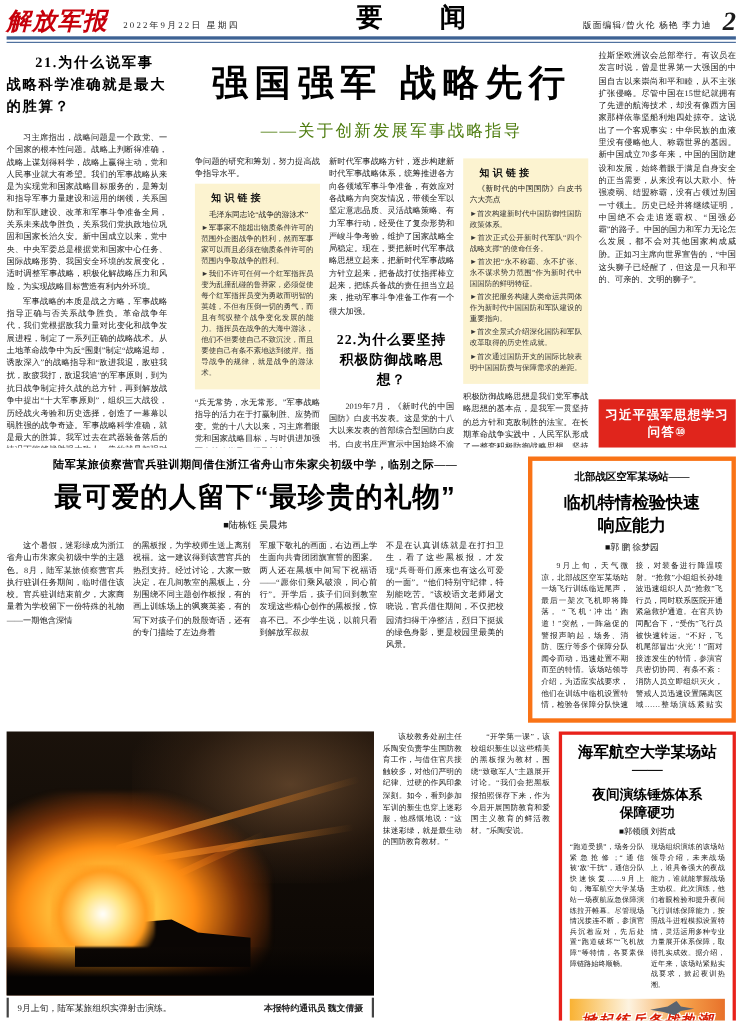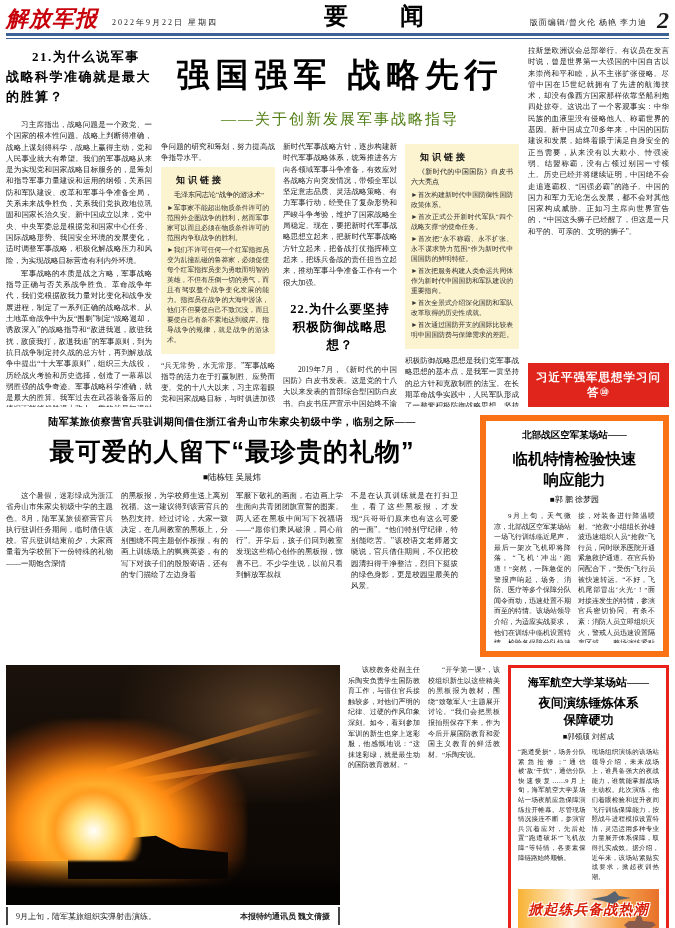--- a/index.html
+++ b/index.html
@@ -18,21 +18,21 @@
   .mast-rule{height:2px;border-top:3px solid #3d6294;border-bottom:1px solid #3d6294;margin:1px 0 6px;}
   
   p.b{font-size:7.5px;line-height:11.3px;text-align:justify;text-indent:2em;margin:0 0 2px;color:#222;}
   p.b.noind{text-indent:0;}
   .tcol{overflow:hidden;}
   
   .lead{display:flex;gap:9px;height:362px;}
   .q21col{width:146px;display:flex;flex-direction:column;overflow:hidden;}
   .q-title{font-size:13px;font-weight:800;line-height:20px;letter-spacing:1.5px;
            margin:2px 0 12px;text-indent:2em;color:#000;}
-  .leadcenter{width:358px;display:flex;flex-direction:column;}
+  .leadcenter{width:358px;display:flex;flex-direction:column;margin-left:16px;}
   .lead-hl{font-family:"Liberation Sans","DejaVu Sans",sans-serif;font-size:33px;font-weight:900;
            letter-spacing:6px;text-align:center;margin:8px 0 0;color:#000;}
   .lead-sub{font-size:15px;font-weight:400;color:#4d7c0f;text-align:center;
             letter-spacing:2px;margin:12px 0 12px;}
   .cols3{display:flex;gap:8px;flex:1;overflow:hidden;}
   .cols3 .tcol{flex:1;}
   .kbox{background:#fcf3d0;padding:7px 6px;margin:3px 0 6px;}
   .kbox-tag{font-size:9px;font-weight:800;letter-spacing:3px;text-indent:1em;margin-bottom:3px;color:#111;}
   .kbox-intro{font-size:7px;line-height:10px;margin:0 0 3px;text-indent:1em;color:#222;text-align:justify;}
   .kbox-item{font-size:6.8px;line-height:10px;margin:0 0 2px;color:#333;text-align:justify;}
@@ -45,21 +45,21 @@
                  font-size:11.5px;font-weight:800;letter-spacing:1px;padding:7px 2px;}
   
   .mid{display:flex;gap:22px;height:242px;margin-top:8px;}
   .school{width:452px;display:flex;flex-direction:column;}
   .kicker{font-size:10px;font-weight:700;text-align:center;letter-spacing:.5px;color:#000;}
   .school-hl{font-family:"Liberation Sans","DejaVu Sans",sans-serif;font-size:25px;font-weight:900;
              text-align:center;letter-spacing:1px;margin:6px 0 4px;color:#000;}
   .byline{font-size:8.5px;text-align:center;margin-bottom:6px;color:#111;}
   .cols4{display:flex;gap:8px;flex:1;overflow:hidden;}
   .cols4 .tcol{flex:1;}
-  .airbox{flex:1;border:6px solid #f97316;padding:8px;display:flex;flex-direction:column;}
+  .airbox{flex:1;border:4px solid #f97316;padding:8px;display:flex;flex-direction:column;}
   .air-kicker{font-size:9.5px;font-weight:700;text-align:center;color:#000;}
   .air-hl{font-family:"Liberation Sans","DejaVu Sans",sans-serif;font-size:15.5px;font-weight:900;
           text-align:center;margin:7px 16px 3px;color:#000;}
   .air-by{font-size:8px;text-align:center;margin-bottom:6px;color:#111;}
   .cols2{display:flex;gap:7px;flex:1;overflow:hidden;}
   .cols2 .tcol{flex:1;}
   .cols2 p.b{font-size:7px;line-height:10.6px;}
   
   .bottom{display:flex;gap:8px;height:272px;margin-top:8px;}
   .photo-wrap{width:334px;}
@@ -84,21 +84,21 @@
   .caption-row{display:flex;justify-content:space-between;align-items:center;
                border-left:2px solid #444;border-right:2px solid #444;
                padding:4px 8px 3px;margin-top:2px;}
   .cap{font-size:8px;color:#222;}
   .credit{font-size:8px;color:#222;font-weight:700;}
   .cont-cols{width:152px;display:flex;gap:8px;overflow:hidden;height:250px;}
   .cont-cols .tcol{flex:1;}
   .cont-cols p.b{font-size:7px;line-height:10.6px;}
   .redwrap{flex:1;display:flex;flex-direction:column;}
   .redbox{flex:1;border:3px solid #e8211a;padding:7px 7px 6px;display:flex;flex-direction:column;}
-  .red-kicker{font-size:11px;font-weight:700;text-align:center;color:#000;}
+  .red-kicker{font-size:14px;font-weight:700;text-align:center;color:#000;}
   .red-hl{font-family:"Liberation Sans","DejaVu Sans",sans-serif;font-size:12.5px;font-weight:900;
           text-align:center;margin:5px 16px 3px;color:#000;}
   .red-by{font-size:7.5px;text-align:center;margin-bottom:5px;color:#111;}
   .redcols{display:flex;gap:6px;flex:1;overflow:hidden;}
   .redcols .tcol{flex:1;}
   .redcols p.b{font-size:6.5px;line-height:9.6px;}
   .banner{position:relative;height:42px;margin-top:6px;overflow:hidden;
           background:linear-gradient(90deg,#f9b233 0%,#fdf3e0 38%,#f6a54e 72%,#e8712a 100%);
           display:flex;align-items:center;justify-content:center;}
   .banner-text{font-family:"Liberation Sans","DejaVu Sans",sans-serif;font-size:14px;font-weight:900;

